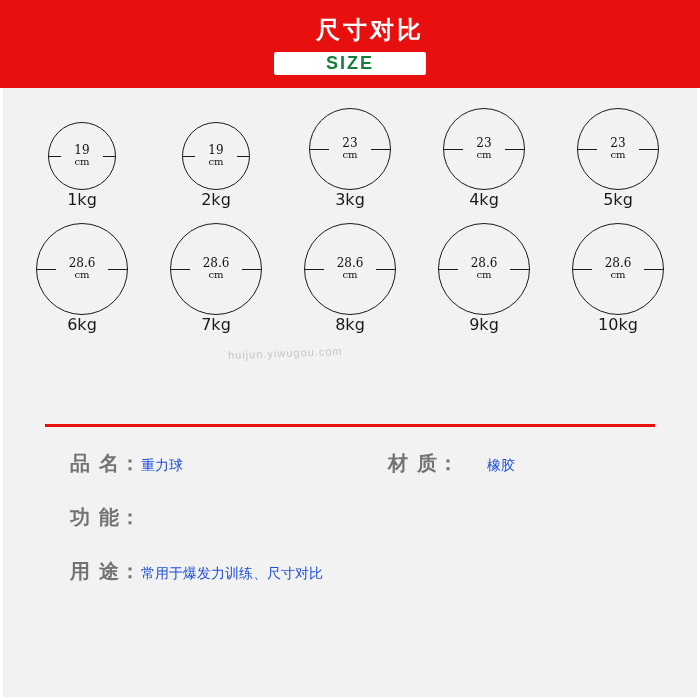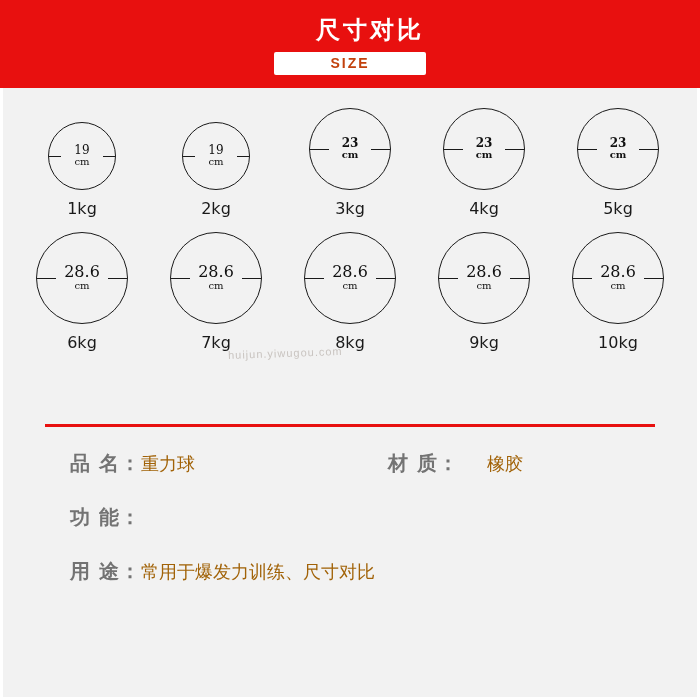--- a/index.html
+++ b/index.html
@@ -48,22 +48,22 @@
     left: 274px;
     top: 52px;
     width: 152px;
     height: 23px;
     background: #ffffff;
     border-radius: 2px;
     text-align: center;
   }
   .size-badge span {
     display: block;
-    color: #c2410c;
-    font-size: 14px;
+    color: #15803d;
+    font-size: 18px;
     font-weight: bold;
     letter-spacing: 2px;
     line-height: 23px;
     font-family: "Liberation Sans", sans-serif;
   }
 
   
   .body-panel {
     position: absolute;
     left: 0;
@@ -134,33 +134,33 @@
     background: #f2f2f2;
     margin: 0 auto;
     width: 42px;
     font-family: "DejaVu Serif", serif;
   }
   .ball .label .unit {
     display: block;
     font-family: "DejaVu Serif", serif;
   }
   .weight {
-    margin-top: 9px;
+    margin-top: 0;
     font-size: 16px;
     color: #1a1a1a;
     font-family: "DejaVu Sans", sans-serif;
   }
 
   .row1 .ball { width: 68px; height: 68px; }
   .row1 .ball .label .num { font-size: 12px; }
   .row1 .ball .label .unit { font-size: 10px; }
-  .row1 .c3 .ball, .row1 .c4 .ball, .row1 .c5 .ball { width: 82px; height: 82px; font-weight: bold; }
+  .row1 .c3 .ball, .row1 .c4 .ball, .row1 .c5 .ball { width: 82px; height: 82px; }
 
   .row2 .ball { width: 92px; height: 92px; }
-  .row2 .ball .label .num { font-size: 16px; width: 52px; }
+  .row2 .ball .label .num { font-size: 12px; width: 52px; }
   .row2 .ball .label .unit { font-size: 10px; }
 
   
   .watermark {
     position: absolute;
     left: 228px;
     top: 347px;
     font-size: 11px;
     color: #c9c4c0;
     letter-spacing: 1px;
@@ -193,22 +193,22 @@
   }
   .spec-key {
     font-size: 20px;
     font-weight: bold;
     color: #737373;
     letter-spacing: 1px;
     font-family: "DejaVu Sans", sans-serif;
     white-space: nowrap;
   }
   .spec-val {
-    font-size: 18px;
-    color: #a16207;
+    font-size: 14px;
+    color: #1d4ed8;
     font-family: "DejaVu Sans", sans-serif;
     white-space: nowrap;
   }
   .spec-col-left {
     display: flex;
     align-items: baseline;
     width: 300px;
   }
   .spec-col-right {
     display: flex;

